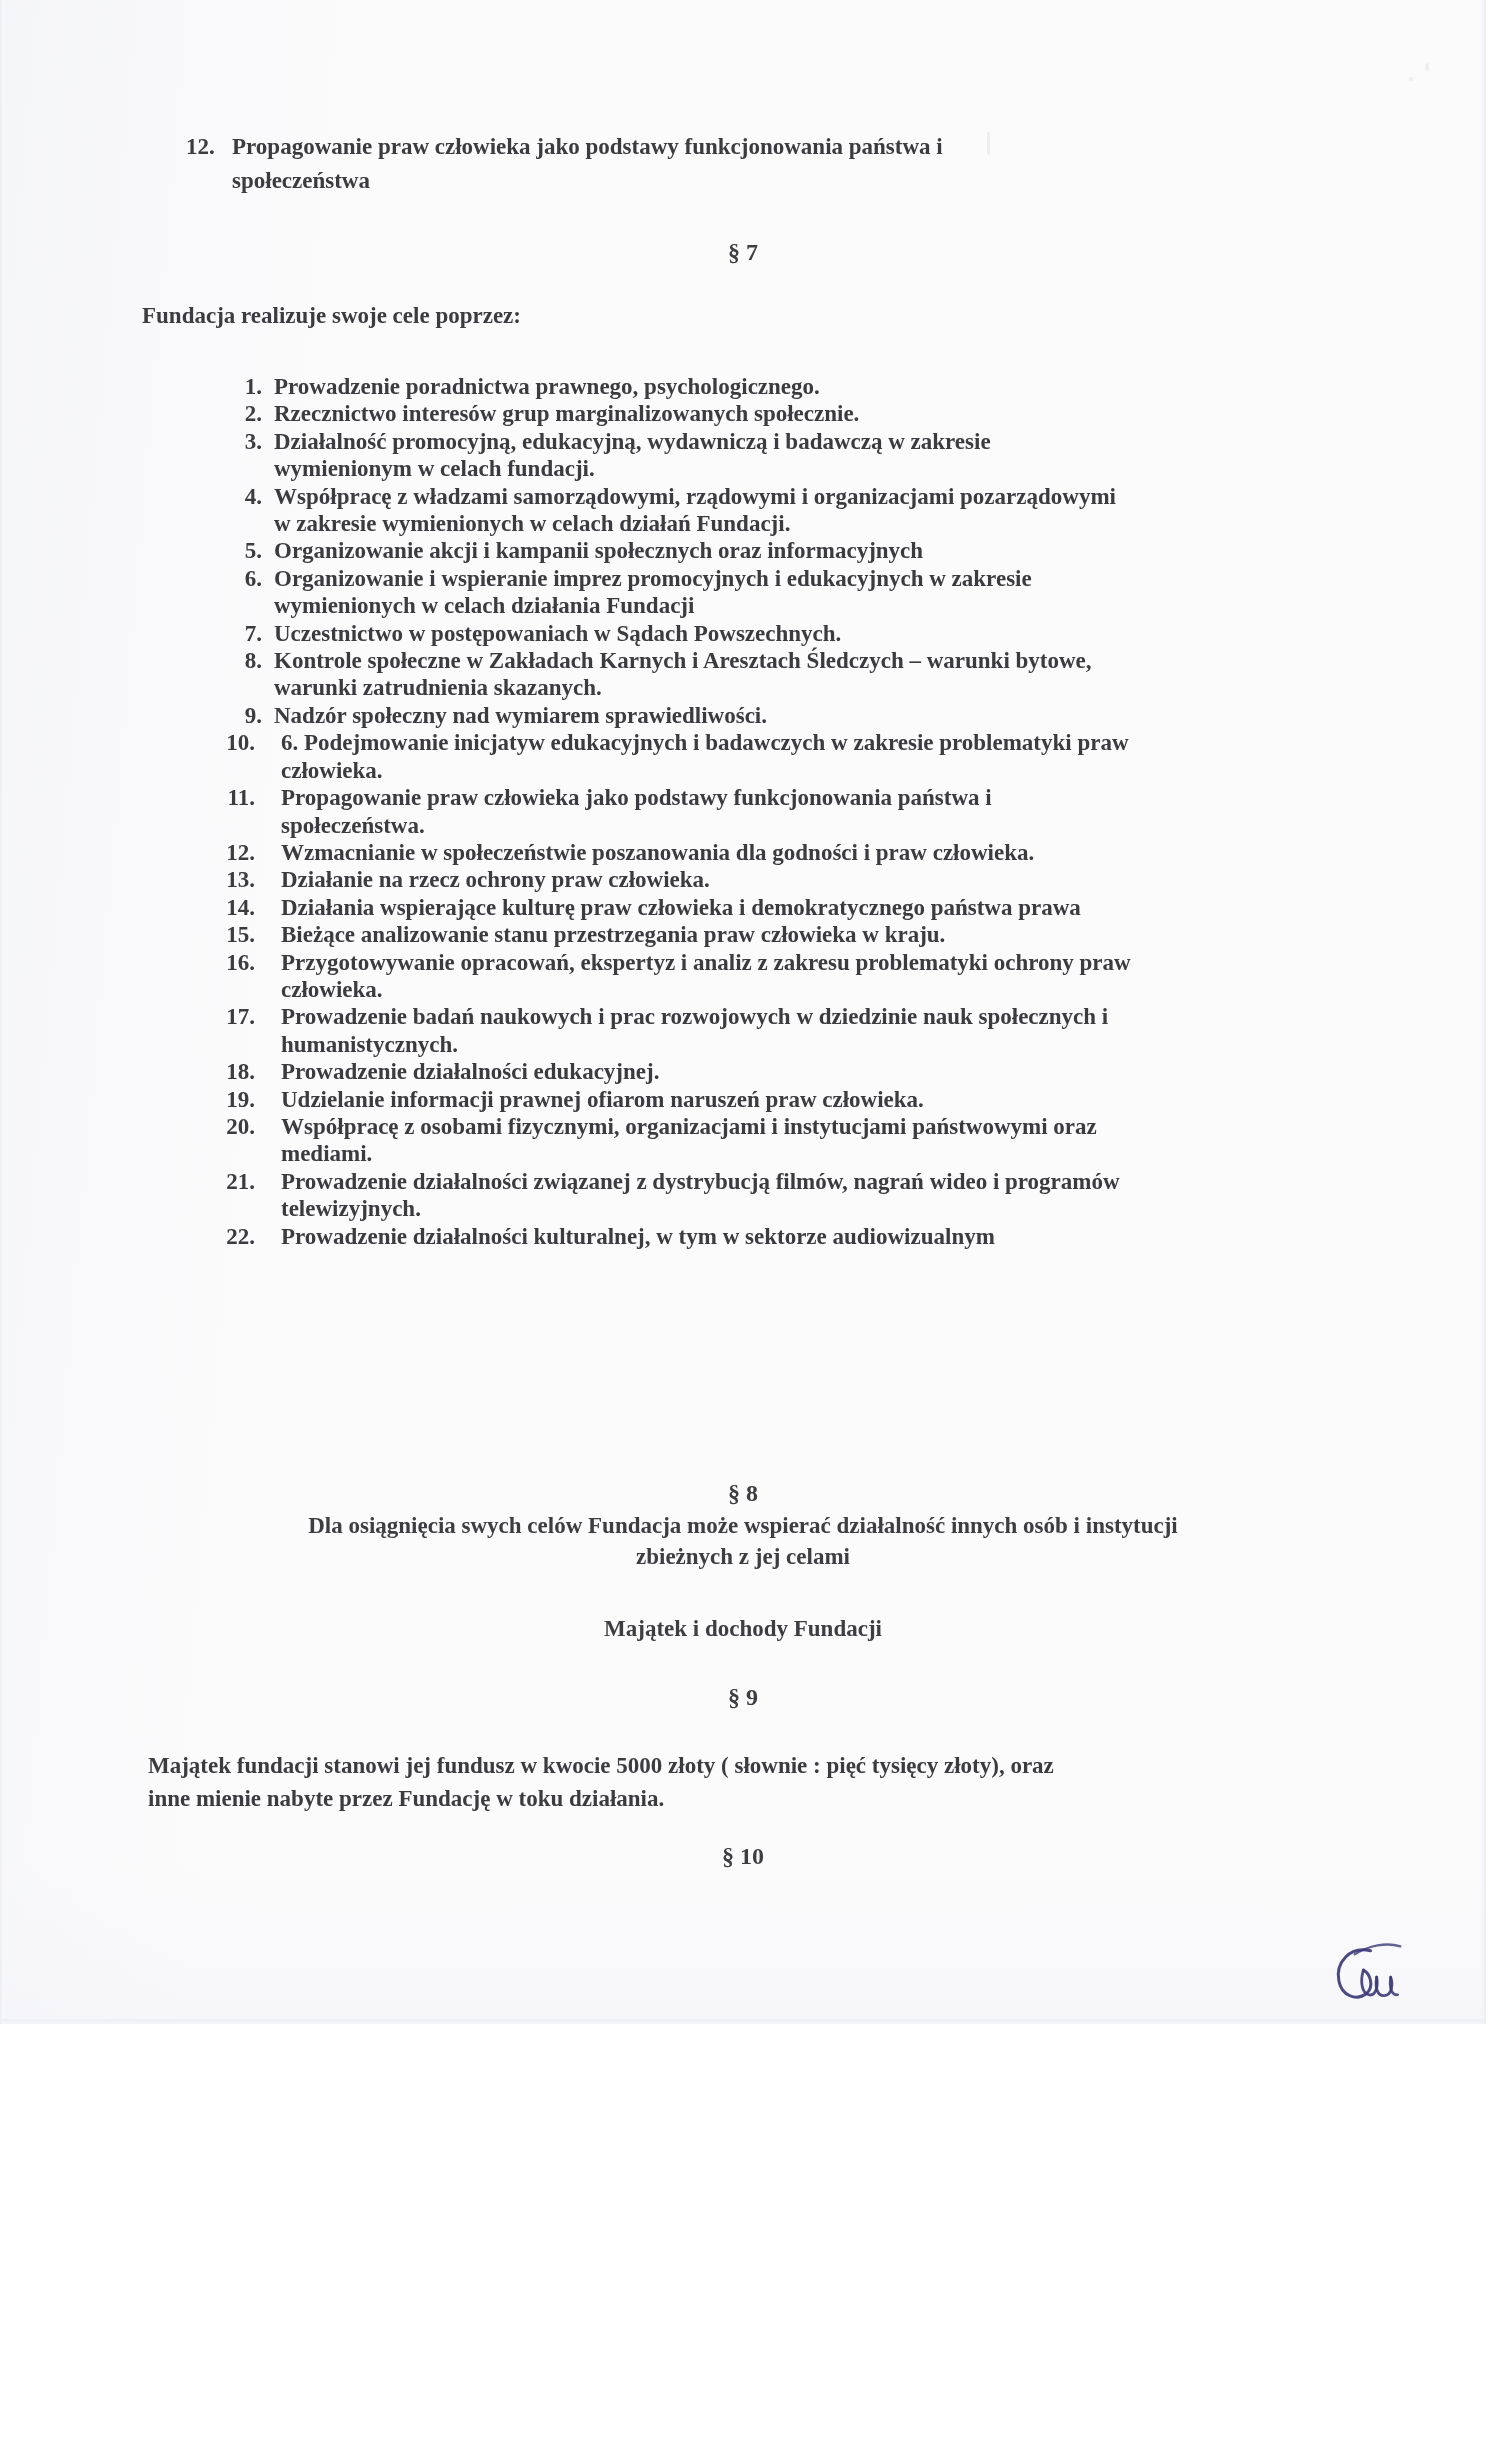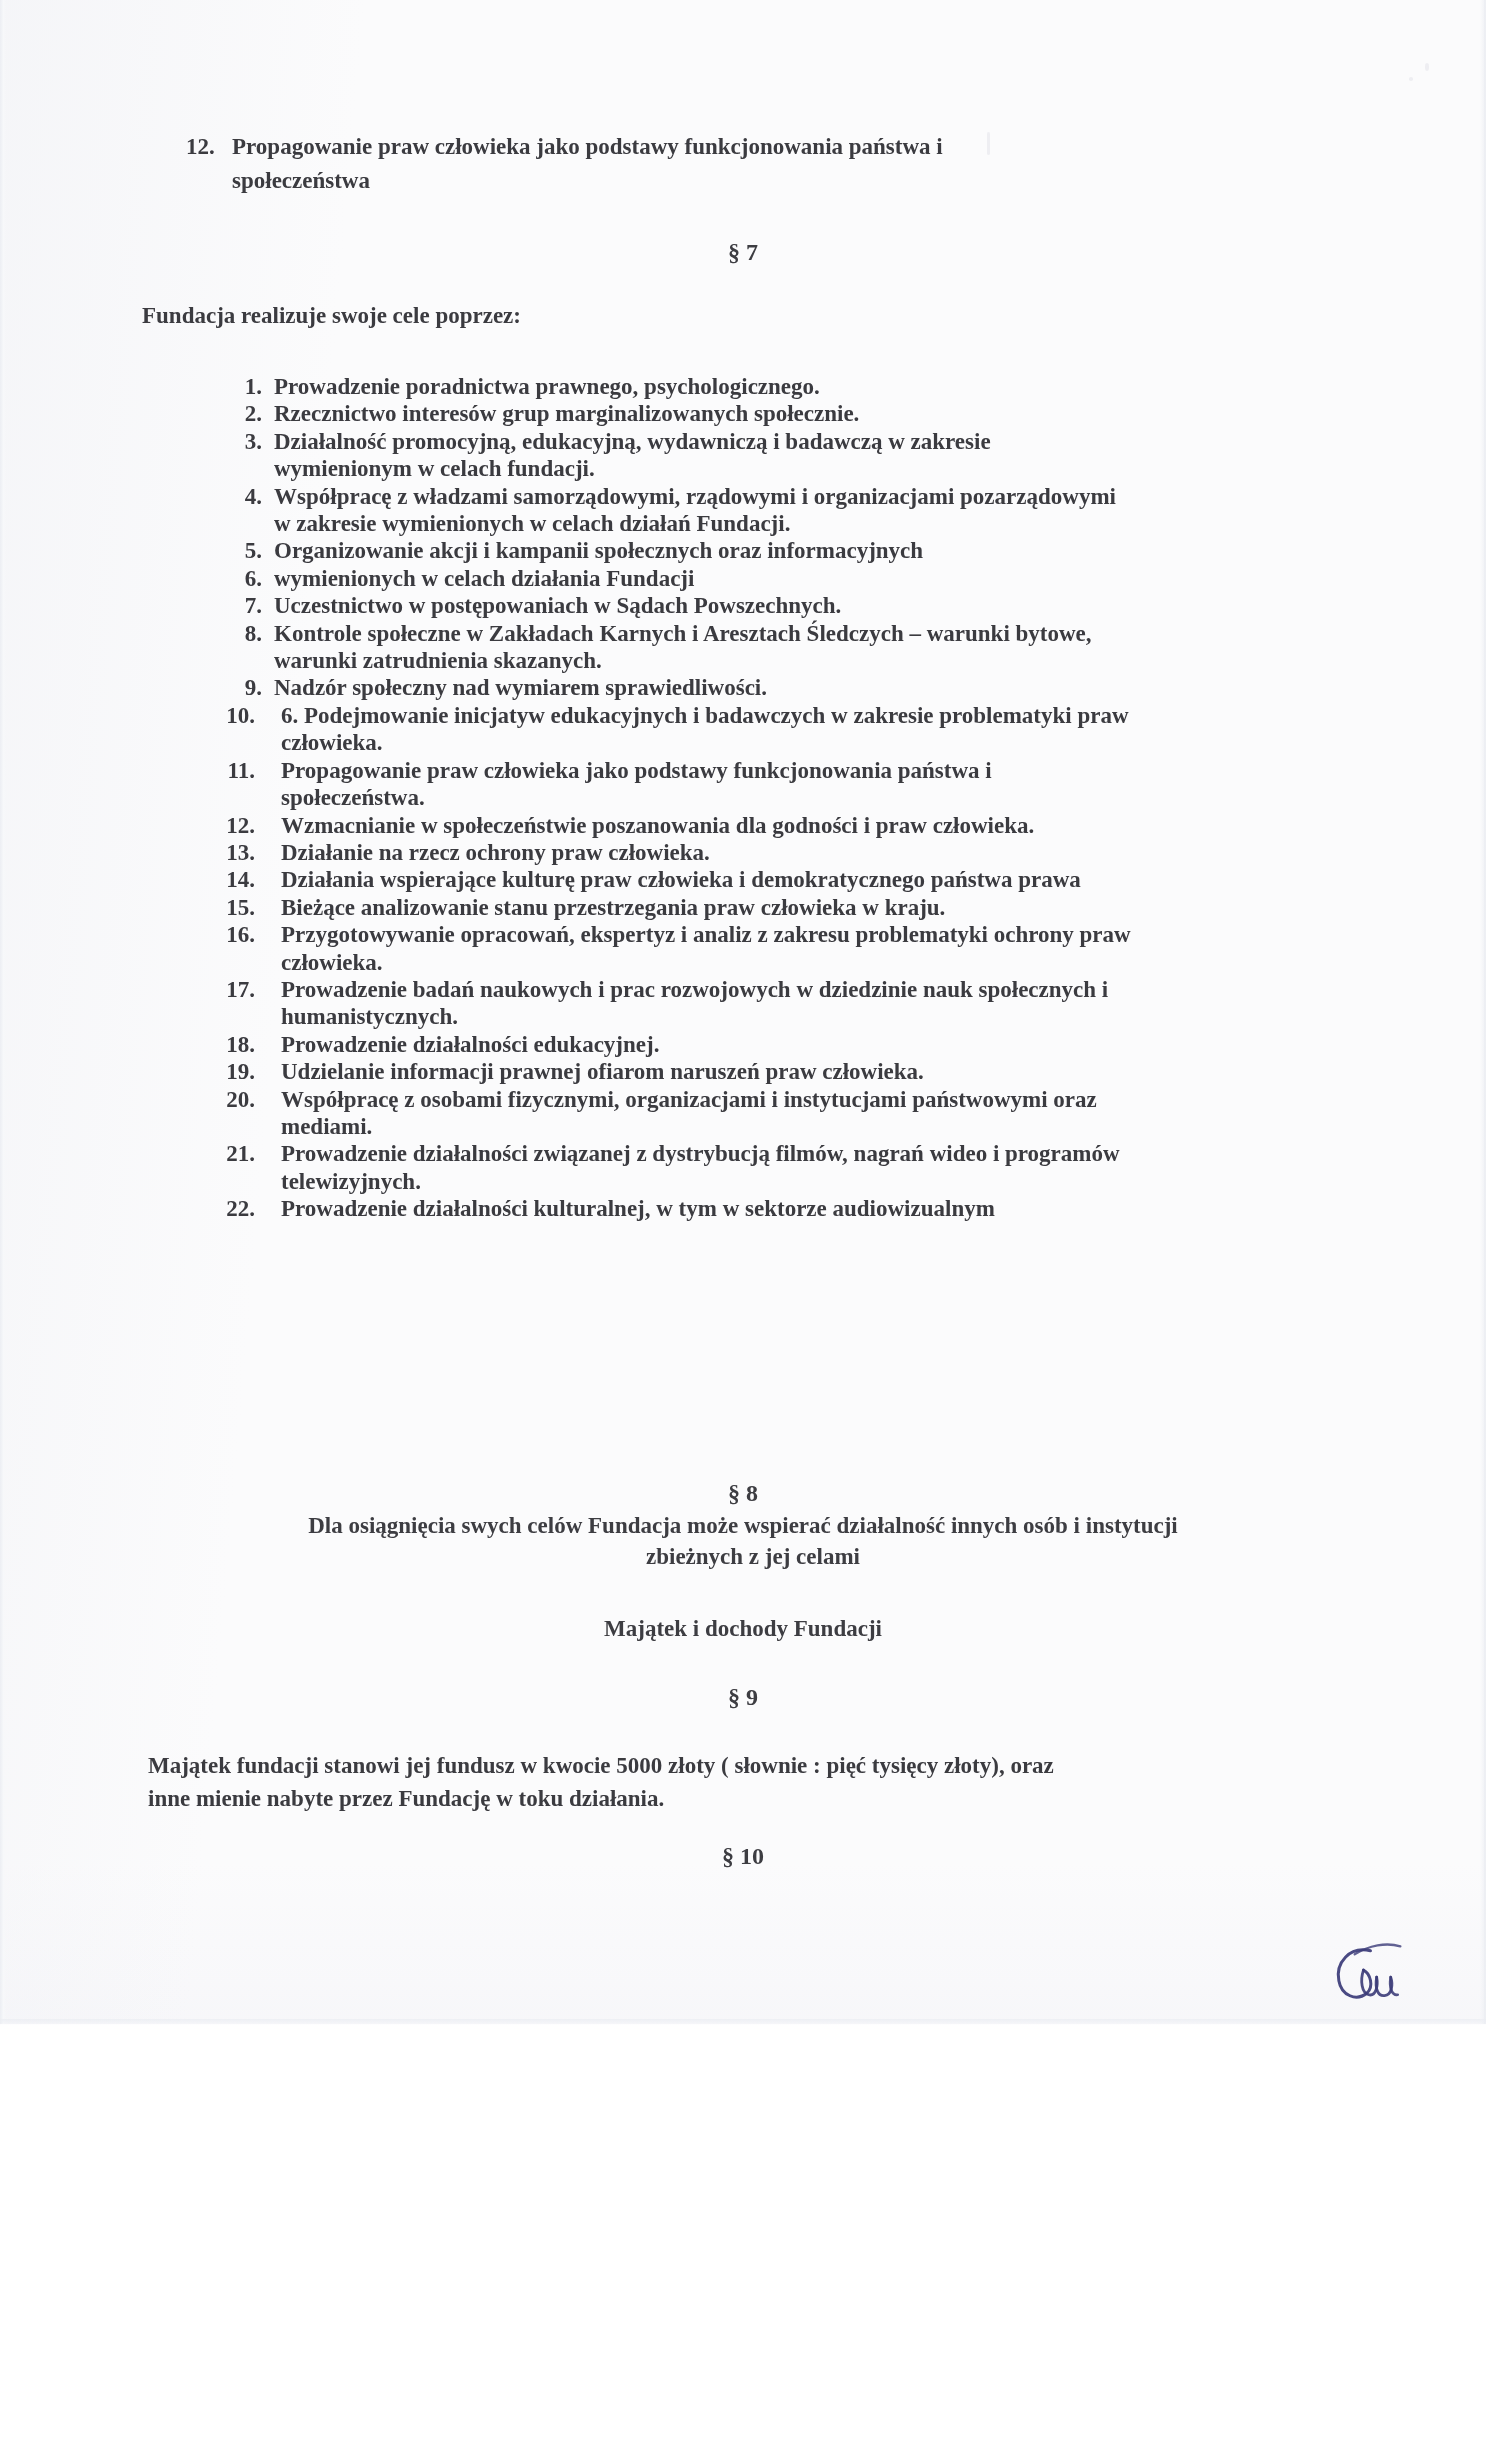--- a/index.html
+++ b/index.html
@@ -201,20 +201,21 @@
         <span class="num">4.</span>
         <span class="txt">Współpracę z władzami samorządowymi, rządowymi i organizacjami pozarządowymi</span>
         <span class="txt">w zakresie wymienionych w celach działań Fundacji.</span>
       </li>
       <li class="li">
         <span class="num">5.</span>
         <span class="txt">Organizowanie akcji i kampanii społecznych oraz informacyjnych</span>
       </li>
       <li class="li">
         <span class="num">6.</span>
+        <span class="txt">Organizowanie i wspieranie imprez promocyjnych i edukacyjnych w zakresie</span>
         <span class="txt">wymienionych w celach działania Fundacji</span>
       </li>
       <li class="li">
         <span class="num">7.</span>
         <span class="txt">Uczestnictwo w postępowaniach w Sądach Powszechnych.</span>
       </li>
       <li class="li">
         <span class="num">8.</span>
         <span class="txt">Kontrole społeczne w Zakładach Karnych i Aresztach Śledczych – warunki bytowe,</span>
         <span class="txt">warunki zatrudnienia skazanych.</span>
@@ -278,21 +279,21 @@
         <span class="txt">telewizyjnych.</span>
       </li>
       <li class="li wide">
         <span class="num">22.</span>
         <span class="txt">Prowadzenie działalności kulturalnej, w tym w sektorze audiowizualnym</span>
       </li>
     </ol>
 
     <div class="sect" style="top:1480px;font-size:24px;">§ 8</div>
     <div class="sect" style="top:1513px;font-size:23px;font-family:Liberation Serif, serif;">Dla osiągnięcia swych celów Fundacja może wspierać działalność innych osób i instytucji</div>
-    <div class="sect" style="top:1544px;font-size:23px;margin-left:10px;">zbieżnych z jej celami</div>
+    <div class="sect" style="top:1544px;font-size:23px;">zbieżnych z jej celami</div>
 
     <div class="sect" style="top:1616px;font-size:23px;">Majątek i dochody Fundacji</div>
 
     <div class="sect" style="top:1684px;font-size:24px;">§ 9</div>
 
     <div class="blk para-bold" style="left:148px;top:1750px;width:1196px;font-size:23px;">
       <span>Majątek fundacji stanowi jej fundusz w kwocie 5000 złoty ( słownie : pięć tysięcy złoty), oraz</span><br>
       <span>inne mienie nabyte przez Fundację w toku działania.</span>
     </div>
 

